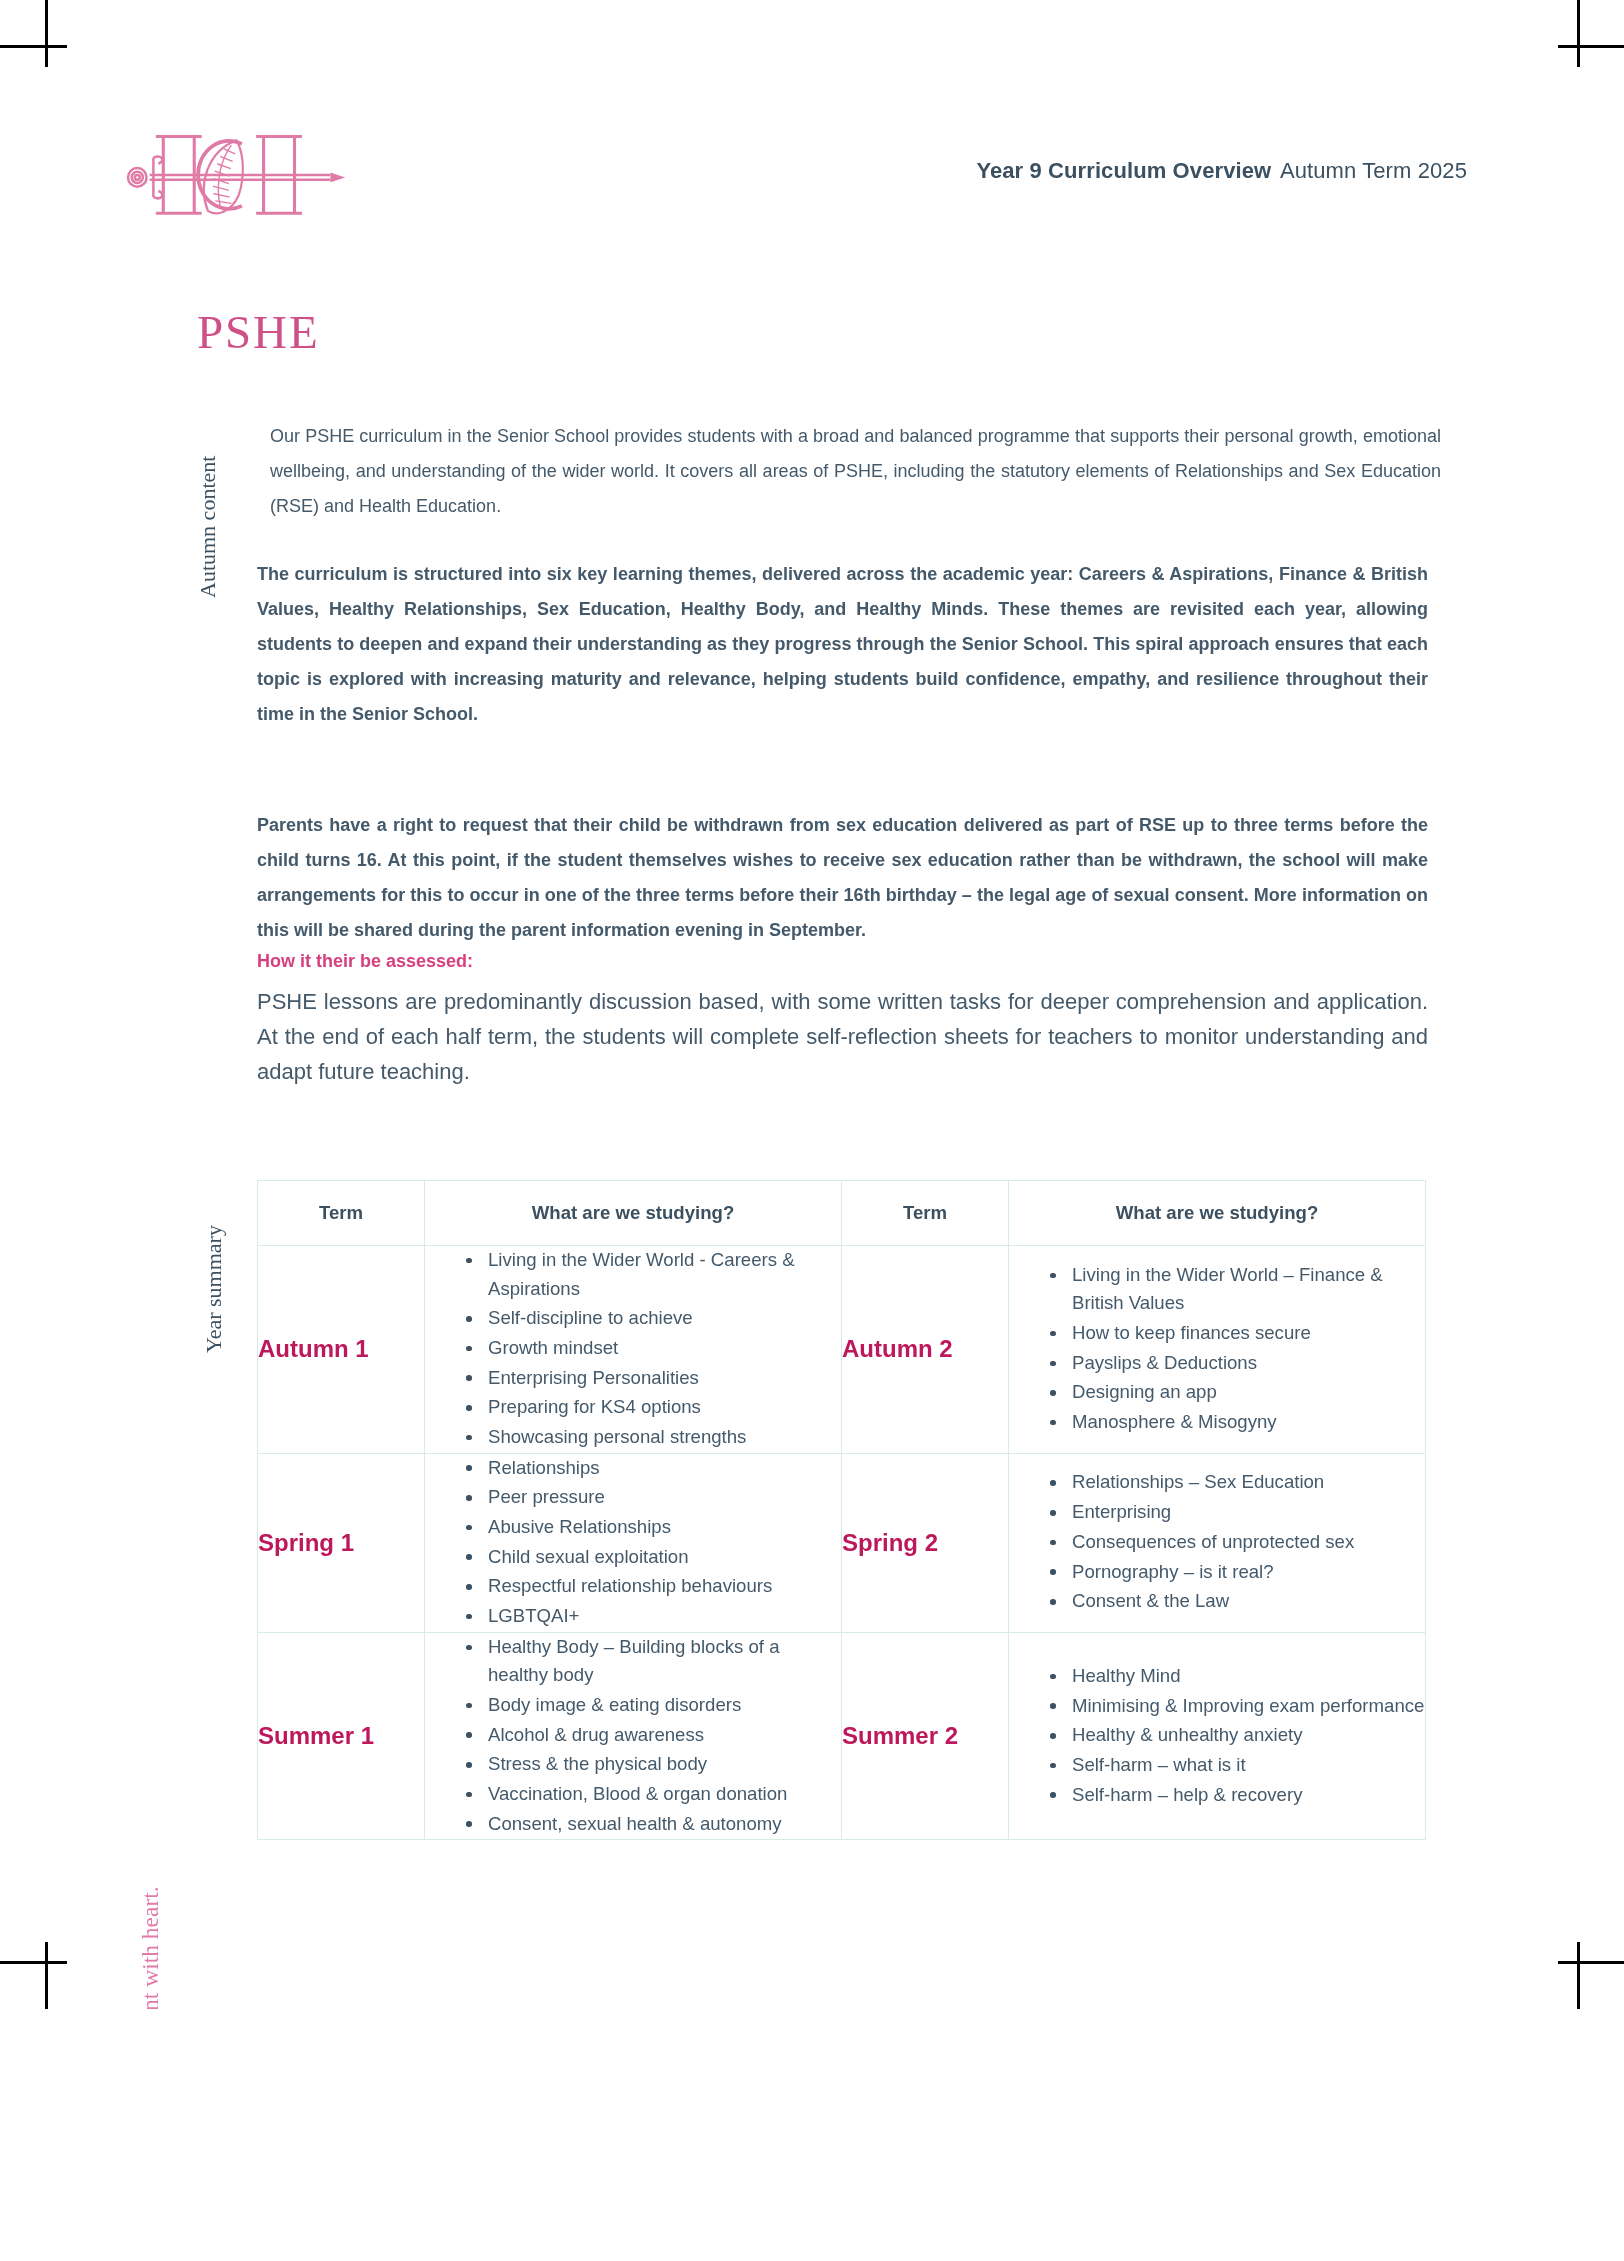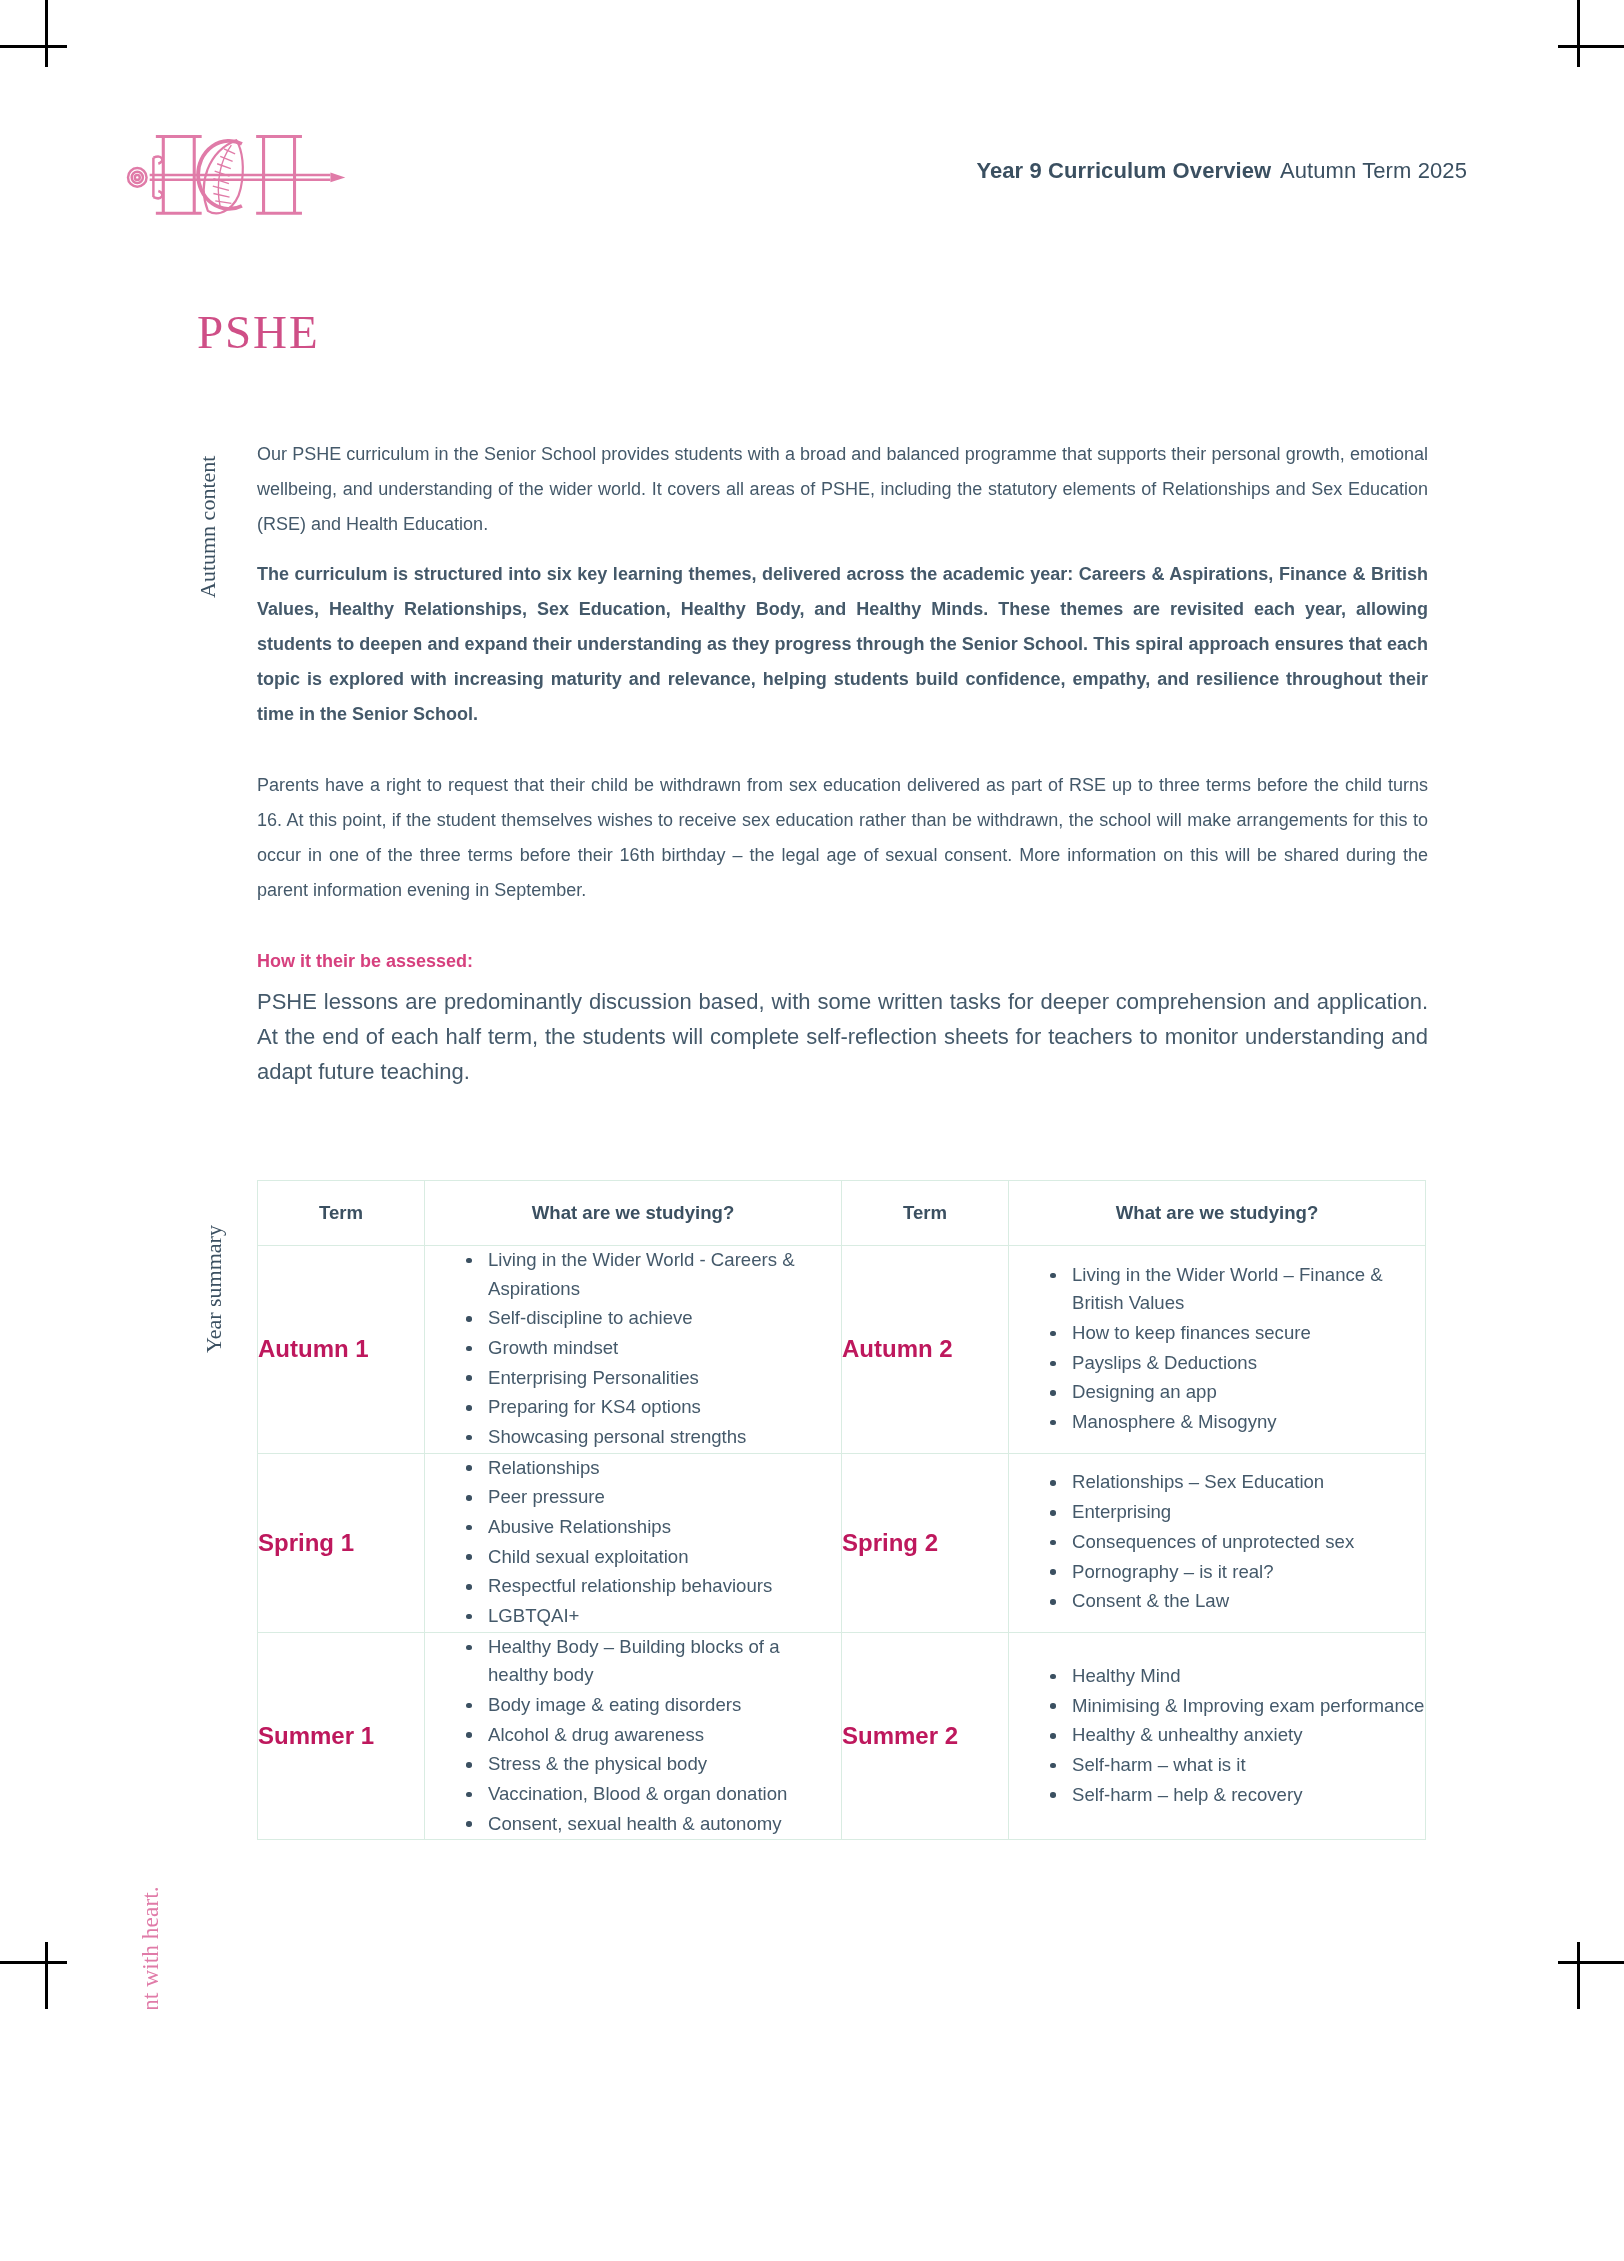--- a/index.html
+++ b/index.html
@@ -92,23 +92,23 @@
   
   .para {
     position: absolute;
     left: 257px;
     width: 1171px;
     font-size: 18px;
     line-height: 35px;
     color: #44596a;
     text-align: justify;
   }
-  #para-1 { top: 437px; }
+  #para-1 { top: 419px; margin-left: 13px; }
   #para-2 { top: 557px; font-weight: bold; }
-  #para-3 { top: 768px; }
+  #para-3 { top: 808px; font-weight: bold; }
 
   #assess-heading {
     position: absolute;
     left: 257px;
     top: 951px;
     font-size: 18px;
     font-weight: bold;
     color: #d6407e;
   }
   #assess-body {

